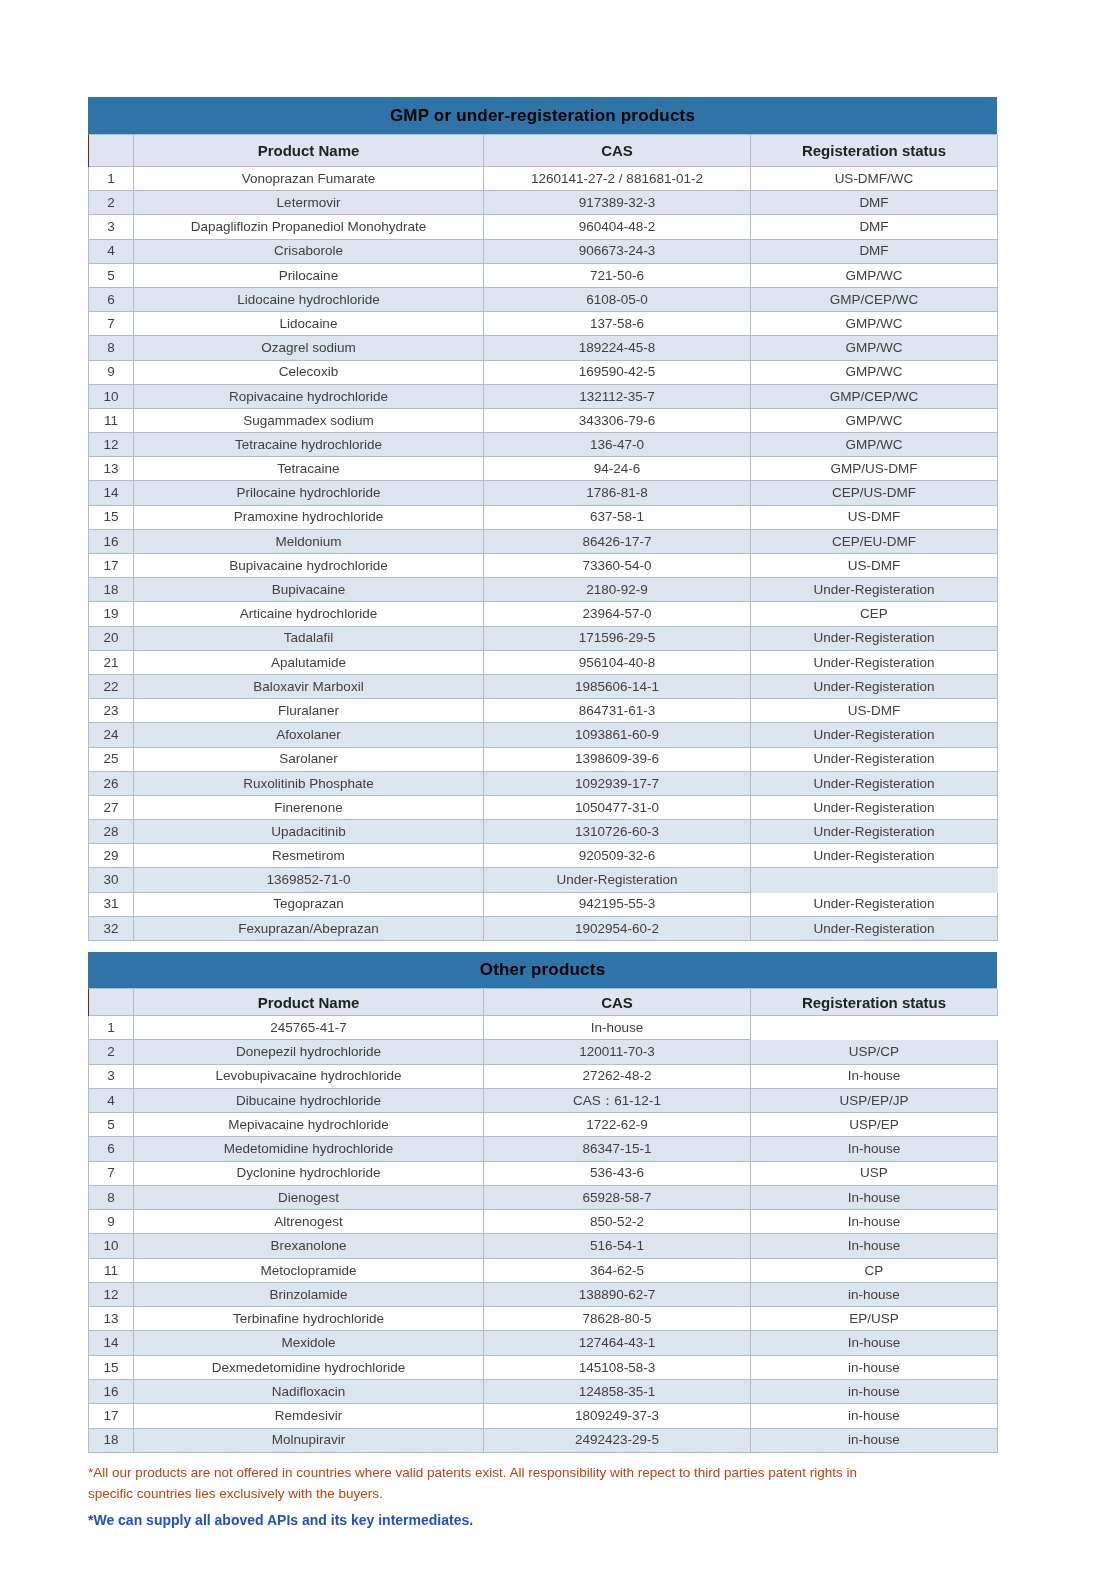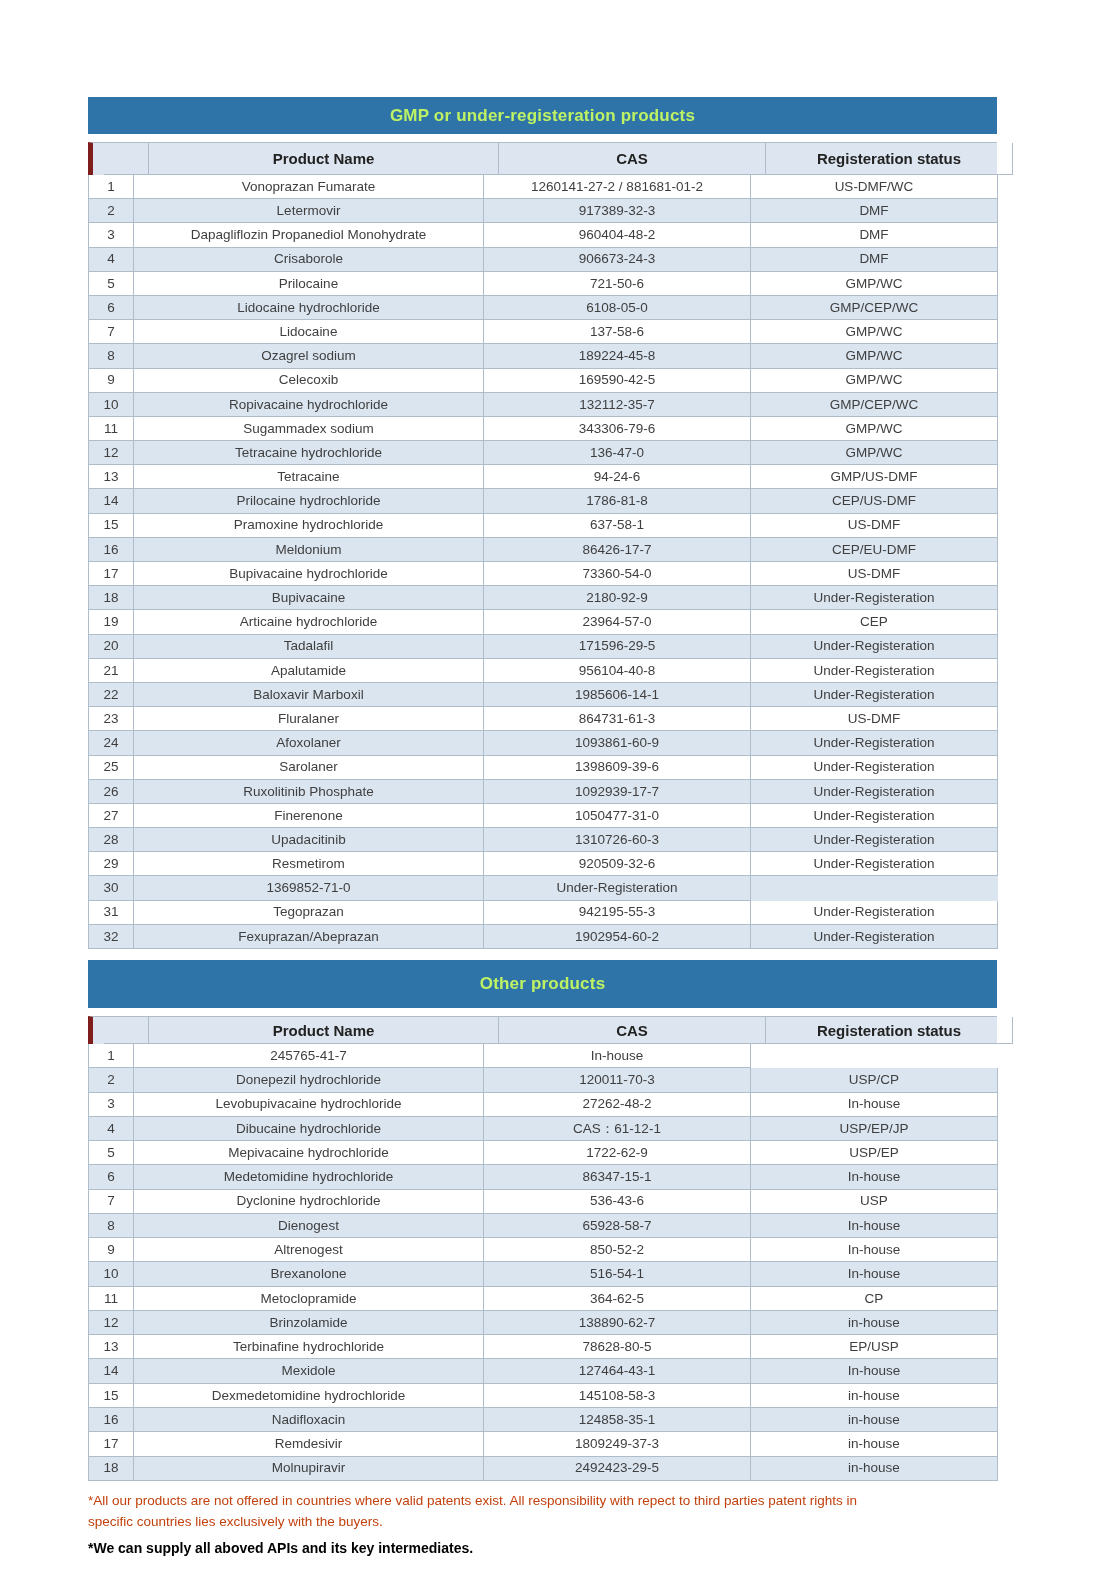--- a/index.html
+++ b/index.html
@@ -6,33 +6,33 @@
   html,body { background:#ffffff; }
   body {
     width:1110px; height:1571px;
     font-family:"Liberation Sans", sans-serif;
     position:relative;
     color:#3f3f3f;
   }
   .content { position:absolute; left:88px; top:97px; width:909px; }
 
   .band {
-    height:37px; background:#2e74a8; color:#bef264;
+    height:37px; background:#2e74a8; color:#000000;
     font-weight:bold; font-size:17px; letter-spacing:.2px;
     display:flex; align-items:center; justify-content:center;
-    margin-bottom:8px;
-  }
-  .tbl2 .band { height:48px; }
+    margin-bottom:0;
+  }
+  .tbl2 .band { height:36px; }
 
   .thead, .row {
     display:grid;
     grid-template-columns:45px 350px 267px 247px;
     width:909px;
   }
-  .thead { background:#dde6f0; border-top:1px solid #aebdc9; border-left:5px solid #7f1d1d;padding-left:11px; }
+  .thead { background:#dde6f0; border-top:1px solid #aebdc9; border-left:1px solid #7f1d1d; }
   .tbl1 .thead { height:33px; }
   .tbl2 .thead { height:28px; }
   .thead .cell {
     font-weight:bold; color:#222222; font-size:15px;
   }
   .rows { border-left:1px solid #aebdc9; }
   .row { height:24.2px; background:#ffffff; }
   .tbl2 .row { height:24.28px; }
   .row.alt { background:#dbe5f0; }
   .cell {
@@ -41,21 +41,21 @@
     font-size:13.5px; overflow:hidden; white-space:nowrap;
     text-align:center; line-height:1;
   }
   .gap { height:11px; }
 
   .footnotes { margin-top:9px; color:#2b2b2b; }
   .footnote-text {
     font-size:13.5px; line-height:1.6; max-width:800px; color:#c2410c;
   }
   .footnote-bold {
-    margin-top:7px; font-size:14px; font-weight:bold; color:#000000;
+    margin-top:7px; font-size:14px; font-weight:bold; color:#1d4ed8;
   }
 </style>
 </head>
 <body>
 
 <div class="content">
 
   <section class="tbl tbl1">
     <div class="band">GMP or under-registeration products</div>
     <div class="thead">

